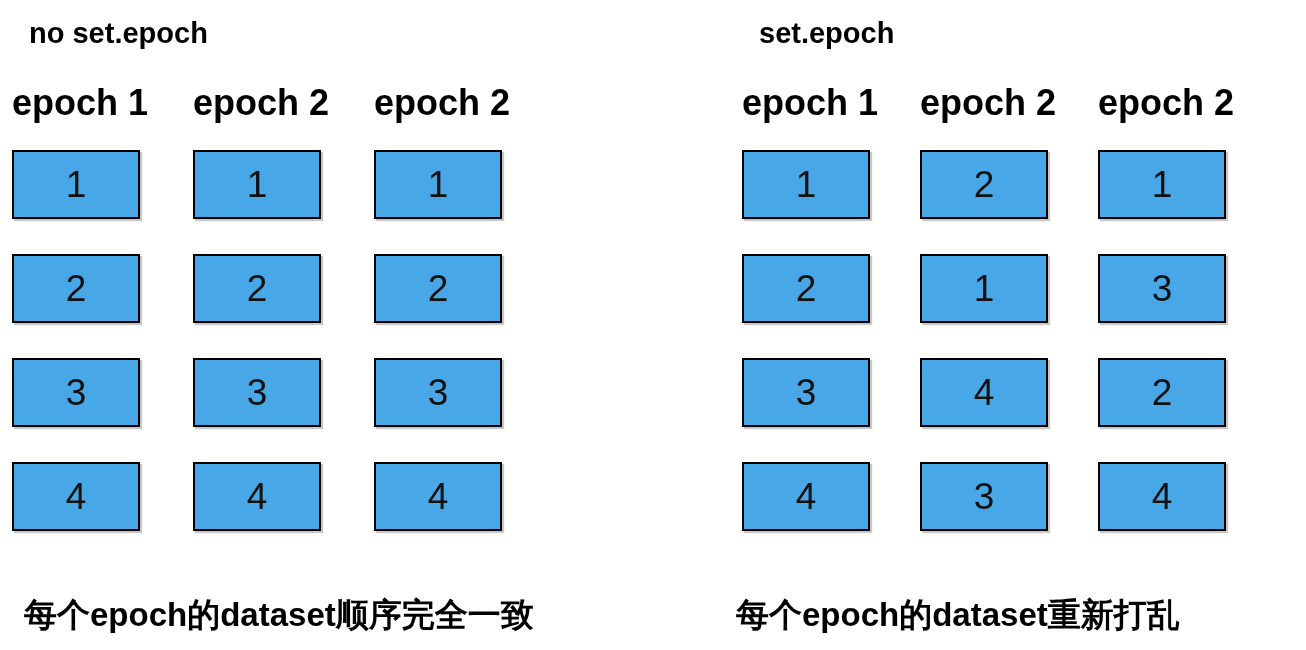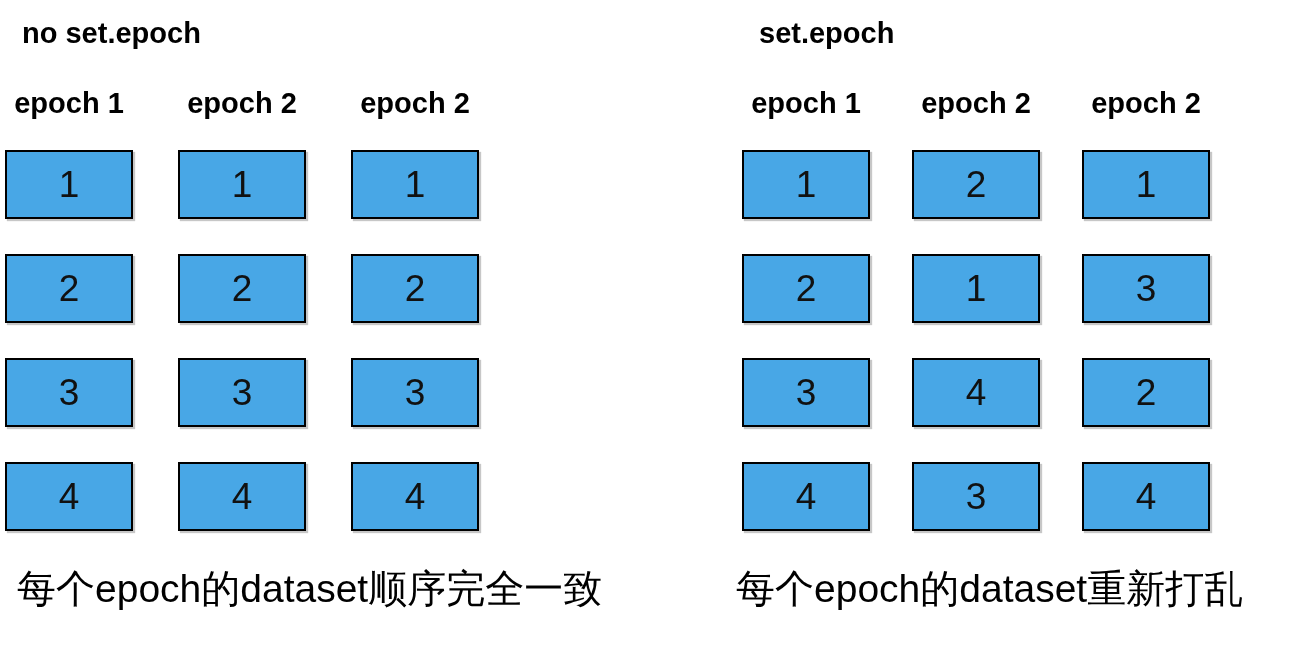--- a/index.html
+++ b/index.html
@@ -6,38 +6,38 @@
   .canvas {
     position: relative;
     width: 1306px;
     height: 650px;
     background: #ffffff;
     font-family: "Liberation Sans", "DejaVu Sans", sans-serif;
     color: #000000;
     overflow: hidden;
   }
   .panel { position: absolute; top: 0; }
-  .panel-left  { left: 5px; }
+  .panel-left  { left: 12px; }
   .panel-right { left: 742px; }
   .panel-title {
     margin: 16px 0 0 17px;
     font-size: 29px;
     line-height: 34px;
     font-weight: bold;
     white-space: nowrap;
   }
   .columns {
     display: flex;
     margin-top: 36px;
   }
   .panel-left  .columns { gap: 45px; }
   .panel-right .columns { gap: 42px; }
   .column { display: flex; flex-direction: column; }
   .col-header {
-    font-size: 29px;
+    font-size: 36px;
     line-height: 34px;
     height: 34px;
     font-weight: bold;
     text-align: center;
     margin-bottom: 30px;
     white-space: nowrap;
   }
   .box {
     width: 124px;
     height: 65px;
@@ -51,24 +51,24 @@
     box-sizing: content-box;
   }
   .box:last-child { margin-bottom: 0; }
   .box-label {
     font-size: 37px;
     font-weight: 400;
     color: #111111;
     line-height: 1;
   }
   .caption {
-    margin-top: 38px;
-    font-size: 39px;
+    margin-top: 64px;
+    font-size: 33px;
     line-height: 40px;
-    font-weight: normal;
+    font-weight: bold;
     white-space: nowrap;
   }
   .panel-left  .caption { margin-left: 12px; }
   .panel-right .caption { margin-left: -6px; }
 </style>
 </head>
 <body>
 
 <div class="canvas">
 

